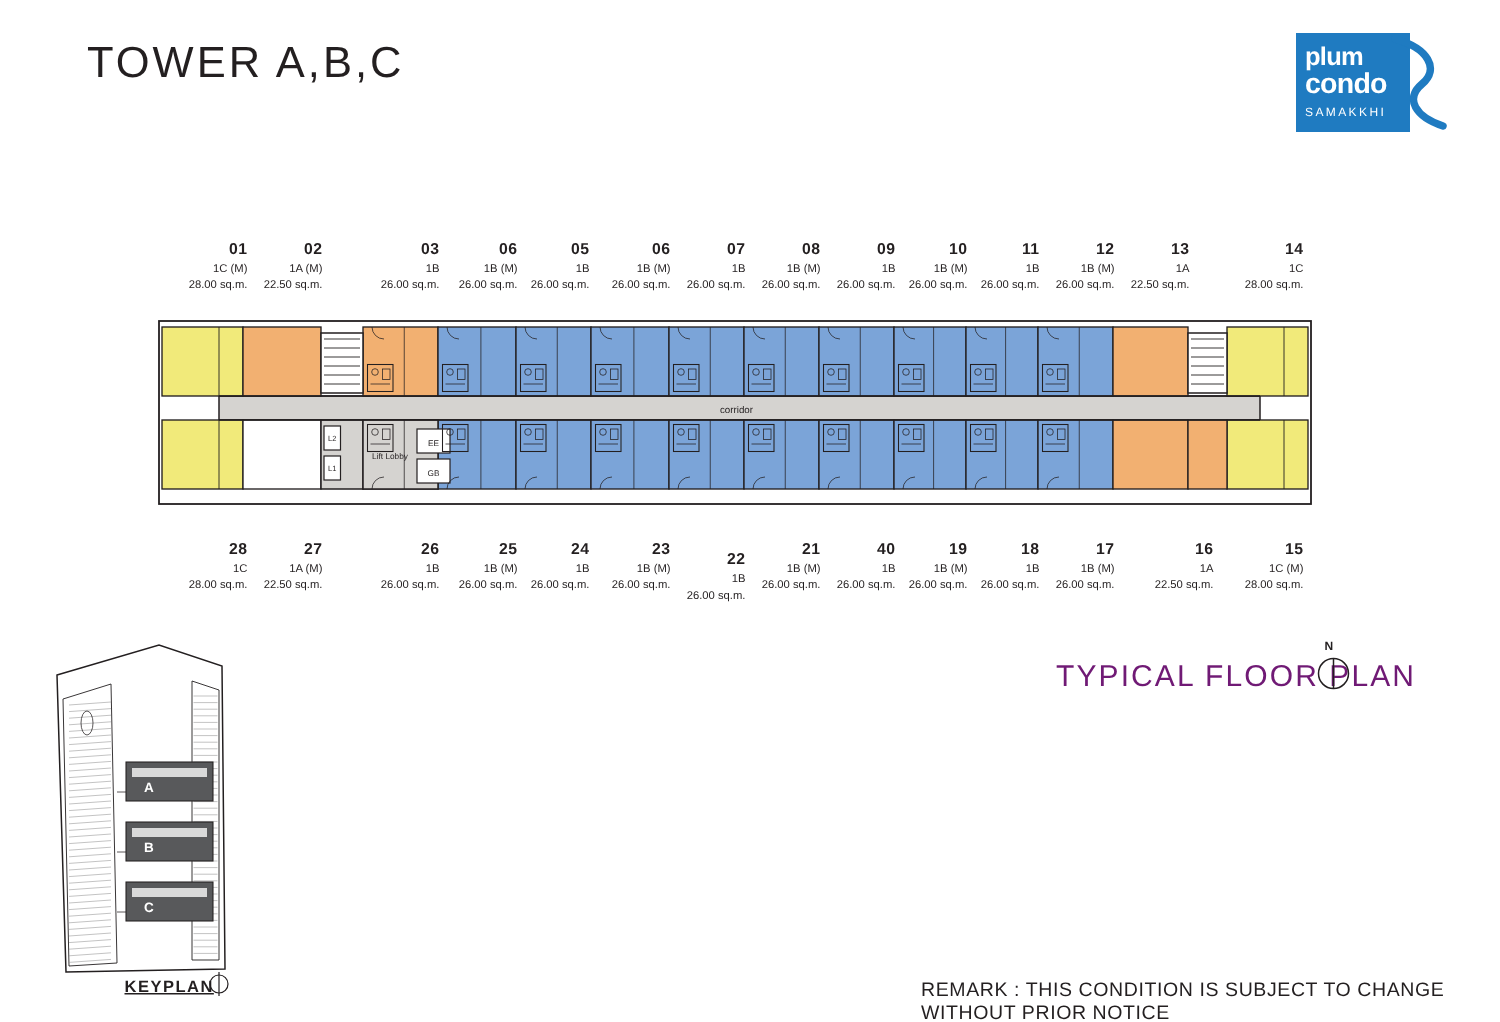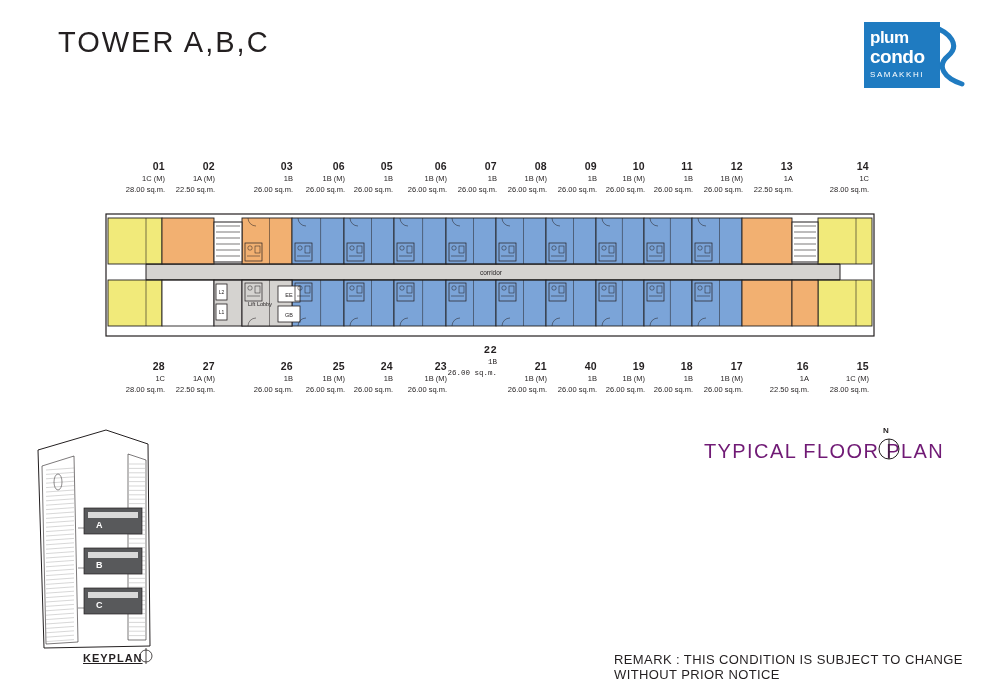--- a/index.html
+++ b/index.html
@@ -471,21 +471,21 @@
       <div class="unit-label" style="left: 239px; top: 200px;">
         <span class="num">24</span>
         <span class="type">1B</span>
         <span class="area">26.00 sq.m.</span>
       </div>
       <div class="unit-label" style="left: 293px; top: 200px;">
         <span class="num">23</span>
         <span class="type">1B (M)</span>
         <span class="area">26.00 sq.m.</span>
       </div>
-      <div class="unit-label" style="left: 343px; top: 184px; font-family: Liberation Mono, monospace;">
+      <div class="unit-label" style="left: 343px; top: 207px;">
         <span class="num">22</span>
         <span class="type">1B</span>
         <span class="area">26.00 sq.m.</span>
       </div>
       <div class="unit-label" style="left: 393px; top: 200px;">
         <span class="num">21</span>
         <span class="type">1B (M)</span>
         <span class="area">26.00 sq.m.</span>
       </div>
       <div class="unit-label" style="left: 443px; top: 200px;">

